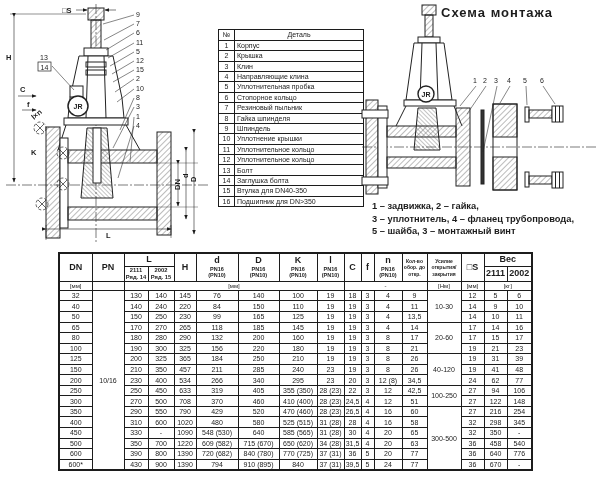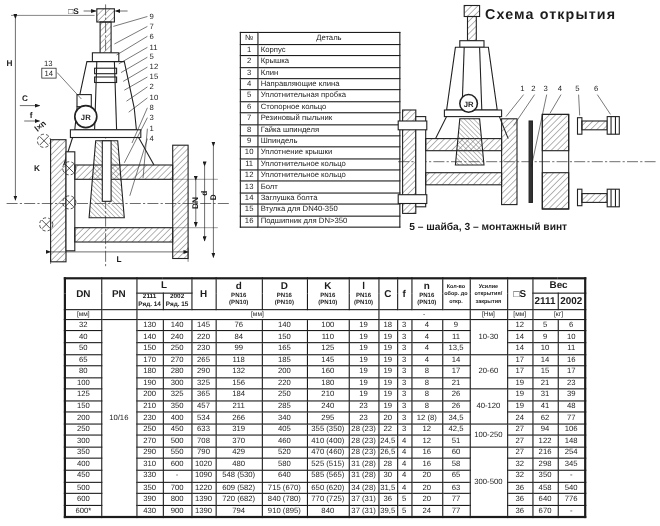--- a/index.html
+++ b/index.html
@@ -215,21 +215,21 @@
         <td>15</td>
         <td>Втулка для DN40-350</td>
       </tr>
       <tr>
         <td>16</td>
         <td>Подшипник для DN&gt;350</td>
       </tr>
     </tbody>
 </table>
 
-<div class="scheme-title">Схема открытия</div>
+<div class="scheme-title">Схема монтажа</div>
 
 <svg class="abs" style="left:360px;top:0" width="240" height="198" viewBox="0 0 240 198">
   <g stroke="#222" fill="none" stroke-width="1">
     <line x1="2" y1="147" x2="236" y2="147" stroke-dasharray="10,2,2,2" stroke-width="0.6"></line>
 
     <rect x="62" y="5" width="14" height="10" fill="url(#hatch)"></rect>
     <rect x="65" y="15" width="8" height="22" fill="url(#hatch)"></rect>
     <rect x="58" y="37" width="22" height="6" fill="#fff"></rect>
     <path d="M54,43 L84,43 L92,100 L46,100 Z" fill="#fff"></path>
     <line x1="62" y1="43" x2="60" y2="100"></line>
@@ -271,20 +271,22 @@
     <text x="113" y="83" class="call-lbl">1</text>
     <text x="123" y="83" class="call-lbl">2</text>
     <text x="134" y="83" class="call-lbl">3</text>
     <text x="147" y="83" class="call-lbl">4</text>
     <text x="163" y="83" class="call-lbl">5</text>
     <text x="180" y="83" class="call-lbl">6</text>
   </g>
 </svg>
 
 <div class="legend">
+  <div>1 – задвижка, 2 – гайка,</div>
+  <div>3 – уплотнитель, 4 – фланец трубопровода,</div>
   <div>5 – шайба, 3 – монтажный винт</div>
 </div>
 
 <table class="dim-table">
   <colgroup>
     <col style="width:33px">
       <col style="width:32px">
       <col style="width:24px">
       <col style="width:26px">
     <col style="width:22px">

